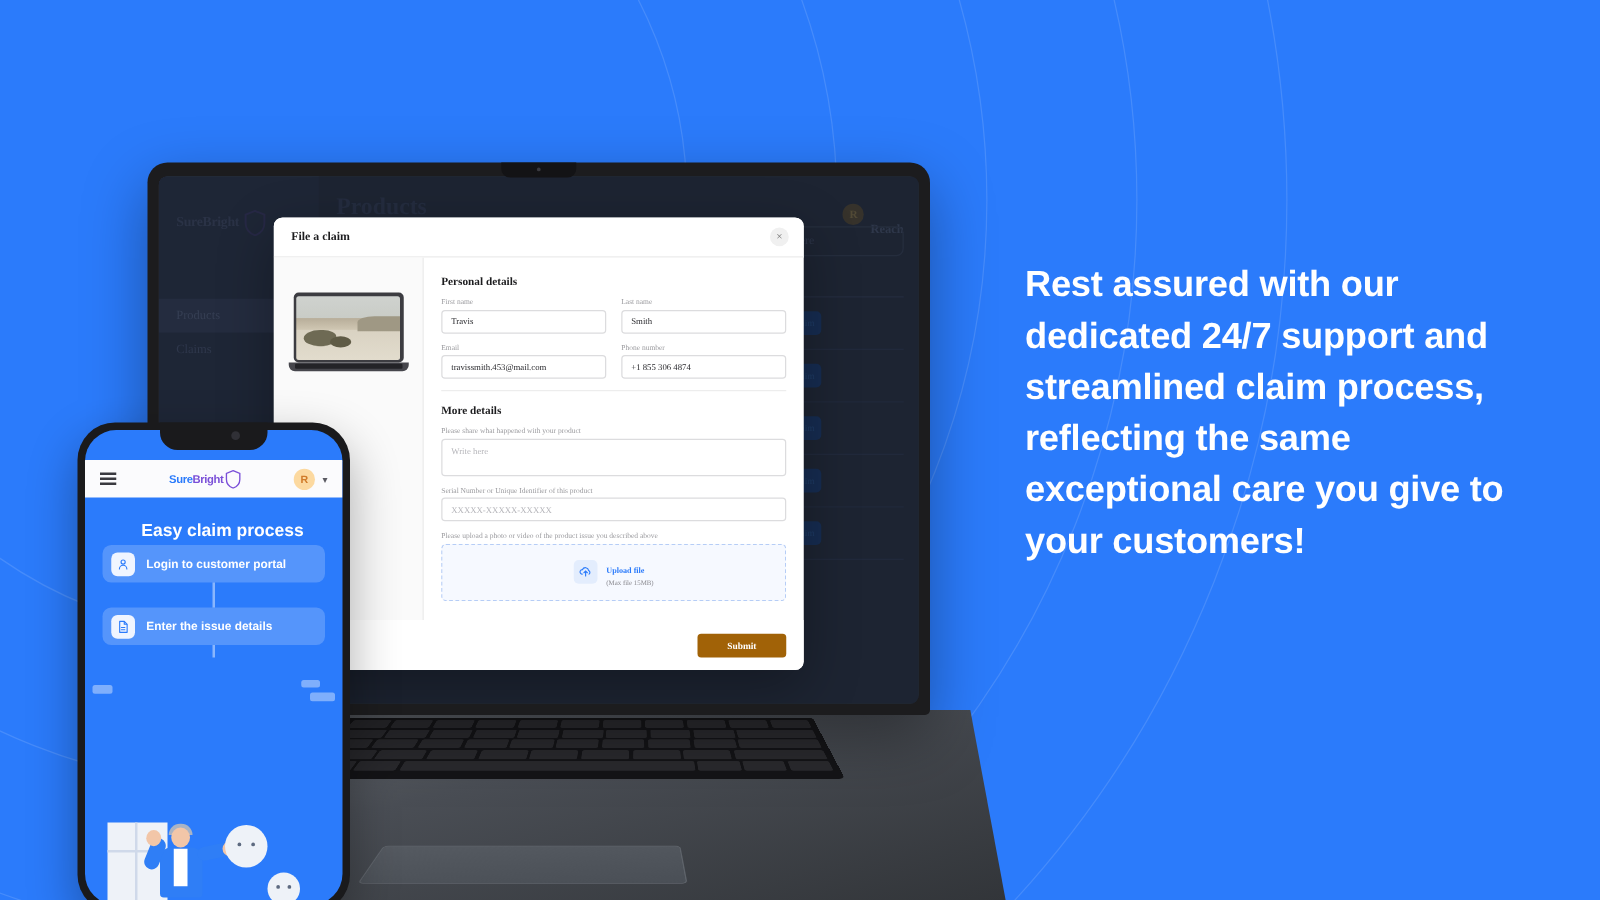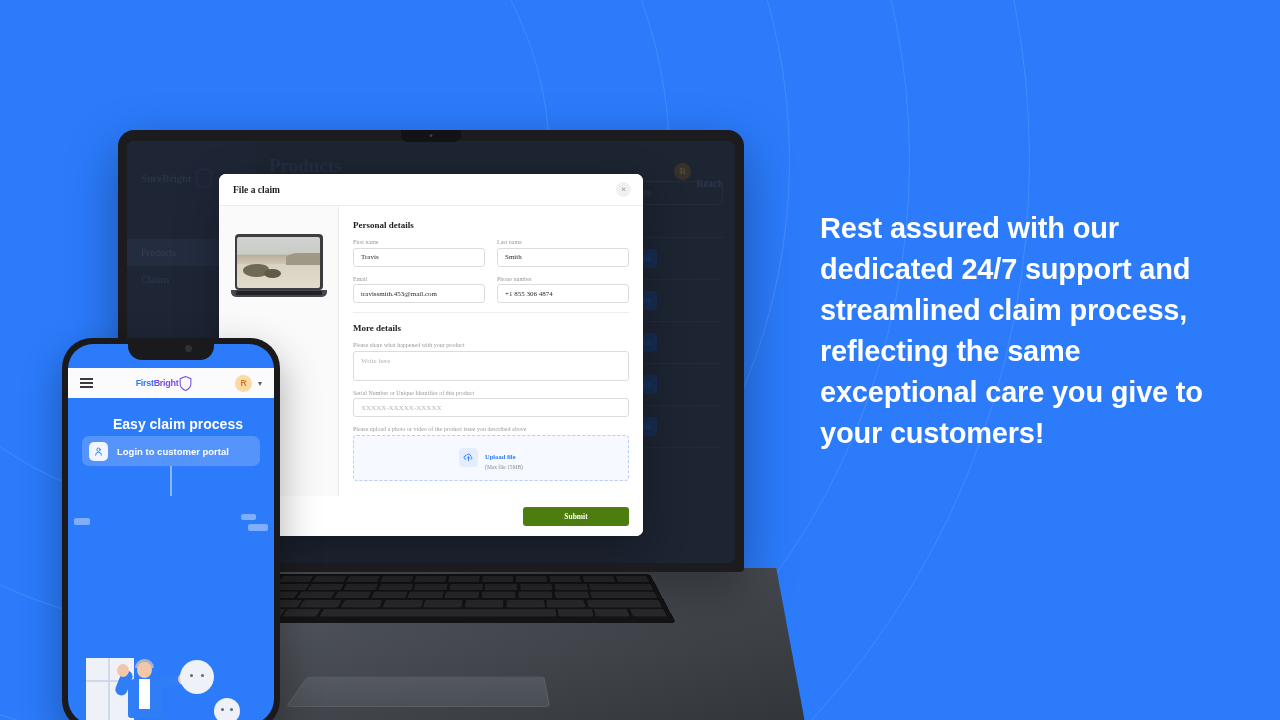--- a/index.html
+++ b/index.html
@@ -239,21 +239,21 @@
     background: #e3edfd; display: flex; align-items: center; justify-content: center;
   }
   .upload-t1 { font-size: 6.5px; color: #2b7bfb; font-weight: 600; }
   .upload-t2 { font-size: 5.5px; color: #8a8a90; margin-top: 1.5px; }
   #modal-foot {
     height: 40px; flex-shrink: 0; background: #fff;
     display: flex; align-items: center; justify-content: flex-end;
     padding-right: 14px;
   }
   #submit-btn {
-    width: 106px; height: 19px; background: #4d7c0f; border-radius: 3px;
+    width: 71px; height: 19px; background: #a16207; border-radius: 3px;
     color: #fff; font-size: 7.5px; font-weight: 600;
     display: flex; align-items: center; justify-content: center;
   }
 
   
   #laptop-base {
     position: absolute; left: -56px; top: 438px;
     width: 744px; height: 160px;
     background: linear-gradient(165deg, #6a6e74 0%, #4a4e55 40%, #313438 100%);
     clip-path: polygon(20% 0%, 96% 0%, 100% 100%, 0% 100%);
@@ -644,21 +644,21 @@
   <div id="phone-notch"></div>
   <div id="phone-screen">
 
     <div id="phone-appbar">
       <span id="hamburger">
           <i></i>
           <i></i>
           <i></i>
         </span>
       <span id="ph-logo">
-        <span class="lt"><span class="a">First</span><span class="b">Bright</span></span>
+        <span class="lt"><span class="a">Sure</span><span class="b">Bright</span></span>
         <svg width="13" height="15" viewBox="0 0 24 28">
           <path d="M12 1 L22 5 V14 C22 21 17 25 12 27 C7 25 2 21 2 14 V5 Z" fill="none" stroke="#7a4fd8" stroke-width="2"></path>
         </svg>
       </span>
       <span id="ph-right">
         <span id="ph-avatar">R</span>
         <span id="ph-chev">▾</span>
       </span>
     </div>
 
@@ -669,20 +669,30 @@
         <span class="step-ic">
           <svg width="11" height="11" viewBox="0 0 24 24" fill="none" stroke="#2b7bfb" stroke-width="2" stroke-linecap="round">
             <circle cx="12" cy="8" r="3.6"></circle>
               <path d="M5.5 20 a6.5 6.5 0 0 1 13 0"></path>
           </svg>
         </span>
         <span class="step-label">Login to customer portal</span>
       </div>
       <div class="connector"></div>
       <div class="connector"></div>
+      <div class="step">
+        <span class="step-ic">
+          <svg width="11" height="11" viewBox="0 0 24 24" fill="none" stroke="#2b7bfb" stroke-width="2" stroke-linejoin="round">
+            <path d="M6 2.5 h8 l5 5 v14 a0 0 0 0 1 0 0 H6 Z"></path>
+              <path d="M14 2.5 V7.5 H19"></path>
+              <path d="M9 13 h6 M9 17 h6" stroke-linecap="round"></path>
+          </svg>
+        </span>
+        <span class="step-label">Enter the issue details</span>
+      </div>
       <div class="connector"></div>
     </div>
 
     <div id="phone-illus">
       <span class="bubble b1"></span>
       <span class="bubble b2"></span>
       <span class="bubble b3"></span>
       <div class="il-wall">
         <i class="il-v"></i>
         <i class="il-h"></i>

